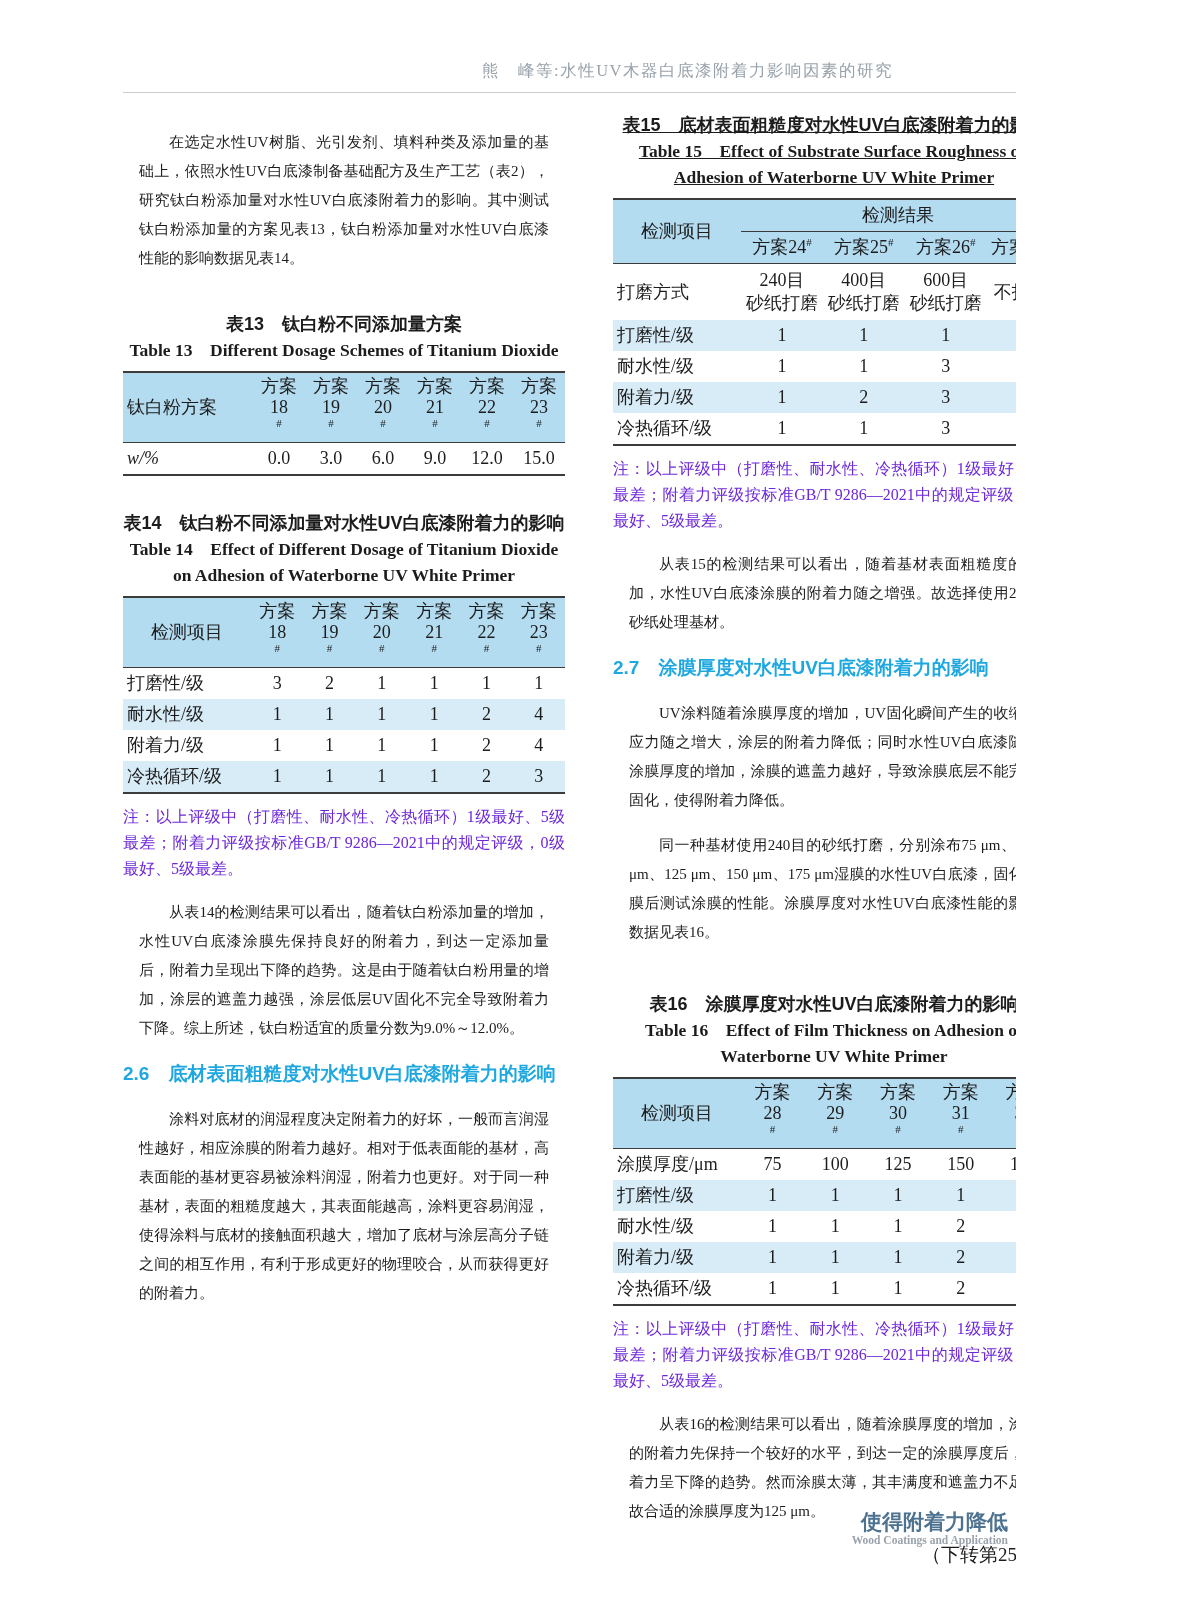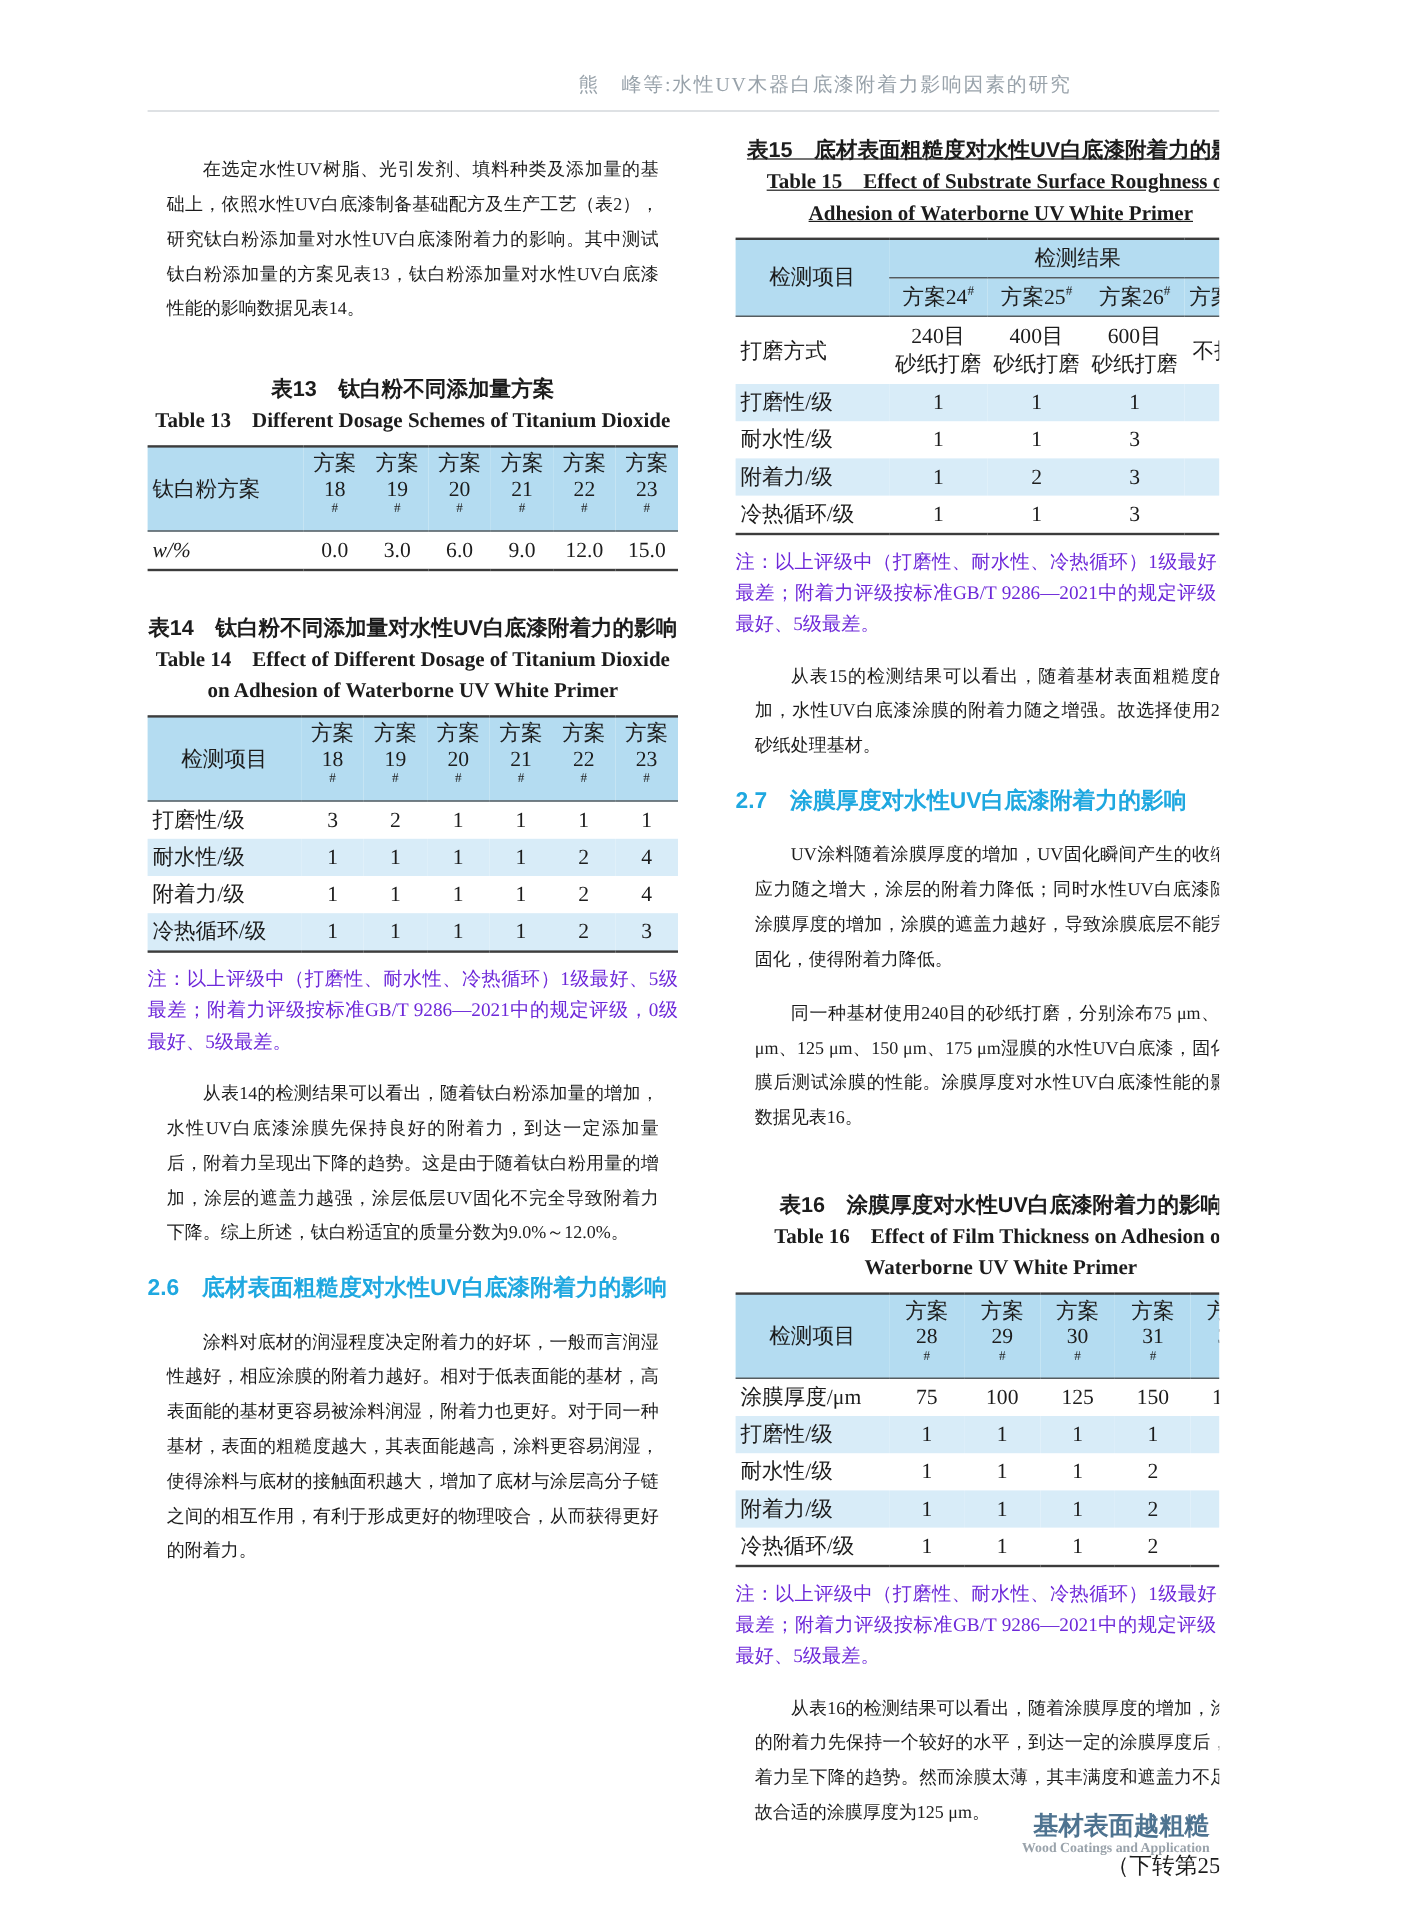--- a/index.html
+++ b/index.html
@@ -316,20 +316,20 @@
       </tbody>
     </table>
     <p class="note ind">注：以上评级中（打磨性、耐水性、冷热循环）1级最好、5级最差；附着力评级按标准GB/T 9286—2021中的规定评级，0级最好、5级最差。</p>
 
     <p class="body mt38">从表16的检测结果可以看出，随着涂膜厚度的增加，涂膜的附着力先保持一个较好的水平，到达一定的涂膜厚度后，附着力呈下降的趋势。然而涂膜太薄，其丰满度和遮盖力不足，故合适的涂膜厚度为125 μm。</p>
     <p class="cont">（下转第25页）</p>
   </div>
 
   <div class="footer">
     <div class="f-names">
-      <div class="f-zh">基材表面越粗糙</div>
+      <div class="f-zh">使得附着力降低</div>
       <div class="f-en">Wood Coatings and Application</div>
     </div>
     <div class="f-bar"></div>
     <div class="f-num">13</div>
   </div>
 
 </div>
 
 </body></html>

